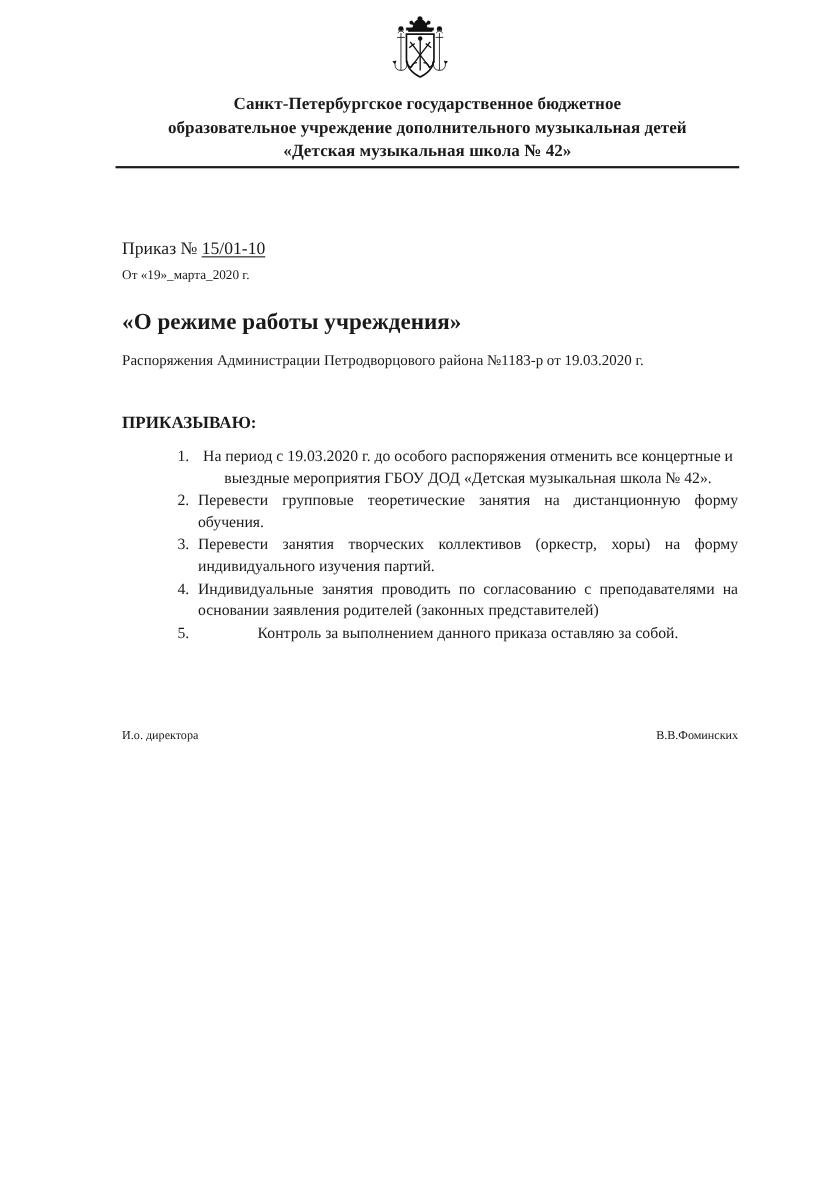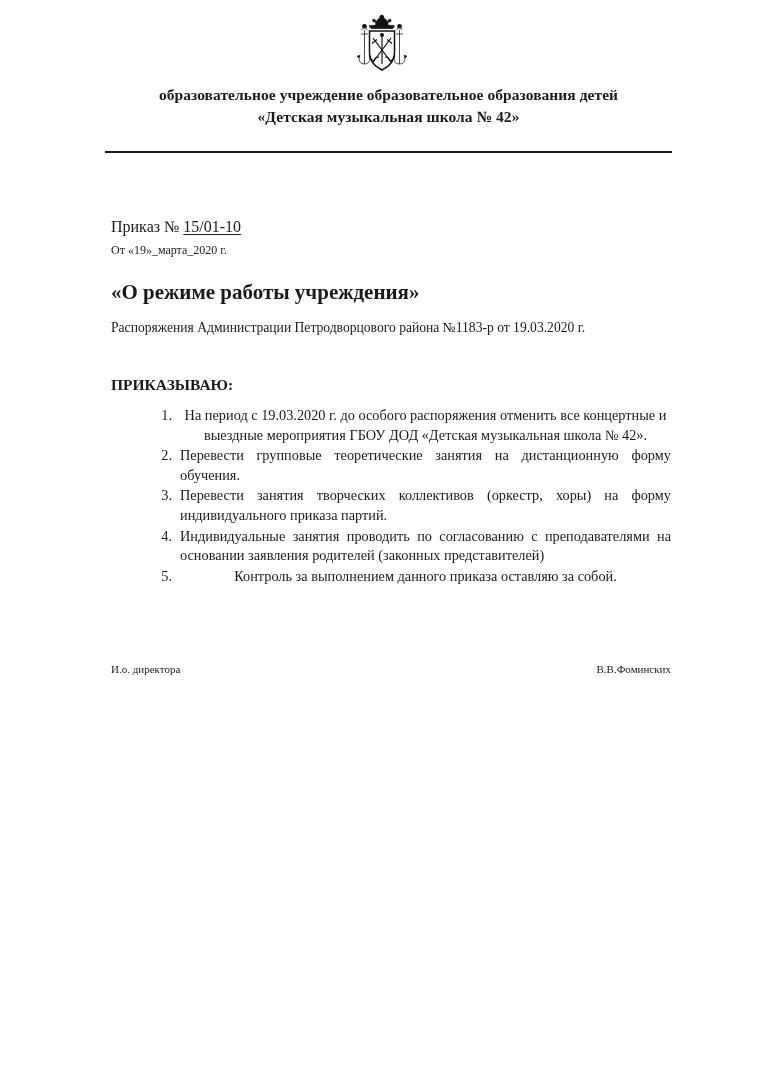--- a/index.html
+++ b/index.html
@@ -214,21 +214,22 @@
           <line x1="50" y1="55" x2="40" y2="63"></line>
 
           <line x1="60" y1="48" x2="60" y2="104"></line>
         </g>
         <circle cx="60" cy="46" r="4" fill="#111111" stroke="none"></circle>
       </g>
     </svg>
   </div>
 
   <div class="org-title">
-    <span class="line">образовательное учреждение образовательное образования детей</span>
+    <span class="line">Санкт-Петербургское государственное бюджетное</span>
+    <span class="line">образовательное учреждение дополнительного музыкальная детей</span>
     <span class="line">«Детская музыкальная школа № 42»</span>
   </div>
 
   <div class="header-rule"></div>
 
   <div class="order-no">
     <span>Приказ № </span><span class="num">15/01-10</span>
   </div>
   <div class="order-date">От «19»_марта_2020 г.</div>
 
@@ -244,21 +245,21 @@
     <li class="nojust">
       <span class="marker">1.</span>
       <span class="txt">На период с 19.03.2020 г. до особого распоряжения отменить все концертные и выездные мероприятия ГБОУ ДОД «Детская музыкальная школа № 42».</span>
     </li>
     <li>
       <span class="marker">2.</span>
       <span class="txt">Перевести групповые теоретические занятия на дистанционную форму обучения.</span>
     </li>
     <li>
       <span class="marker">3.</span>
-      <span class="txt">Перевести занятия творческих коллективов (оркестр, хоры) на форму индивидуального приказа партий.</span>
+      <span class="txt">Перевести занятия творческих коллективов (оркестр, хоры) на форму индивидуального изучения партий.</span>
     </li>
     <li>
       <span class="marker">4.</span>
       <span class="txt">Индивидуальные занятия проводить по согласованию с преподавателями на основании заявления родителей (законных представителей)</span>
     </li>
     <li class="nojust">
       <span class="marker">5.</span>
       <span class="txt">Контроль за выполнением данного приказа оставляю за собой.</span>
     </li>
   </ol>

